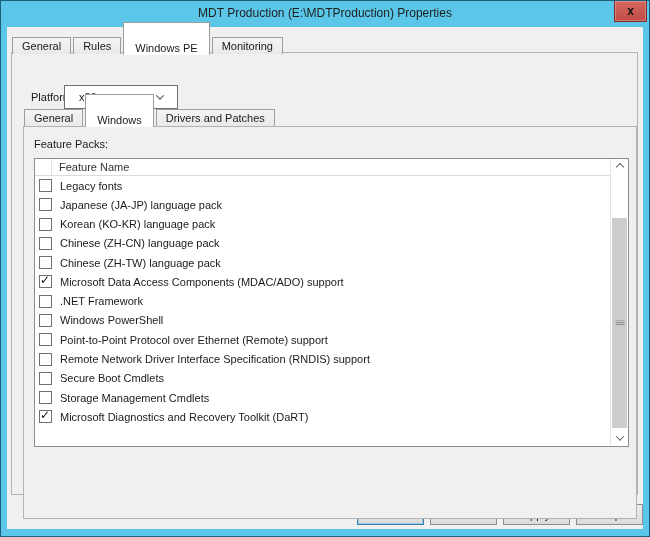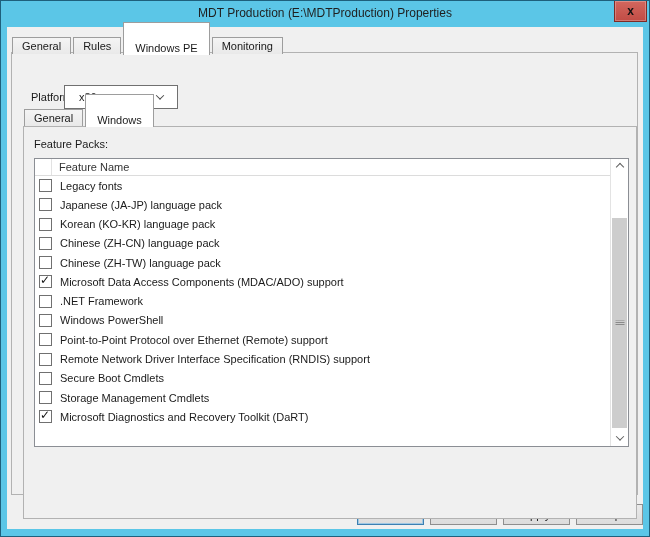--- a/index.html
+++ b/index.html
@@ -144,20 +144,21 @@
 
       <span class="platform-label">Platform:</span>
       <div class="combo">
         <span class="combo-value">x86</span>
         <span class="chev down"></span>
       </div>
 
       <div class="tabstrip inner-tabs" id="inner-tabs">
           <div class="tab">General</div>
           <div class="tab selected">Windows</div>
+          <div class="tab">Drivers and Patches</div>
         </div>
       <div class="tabpage inner-page">
 
         <span class="fp-label">Feature Packs:</span>
 
         <div class="listview">
           <div class="lv-header">
             <div class="col0"></div>
             <div class="col1">Feature Name</div>
           </div>

